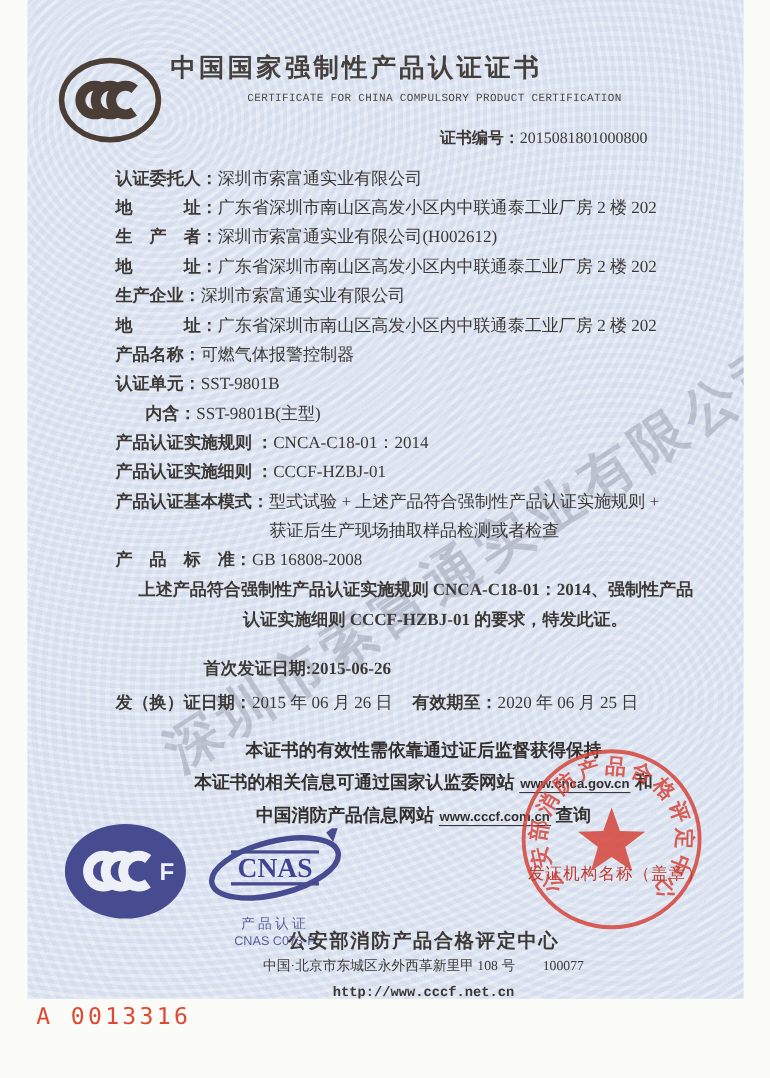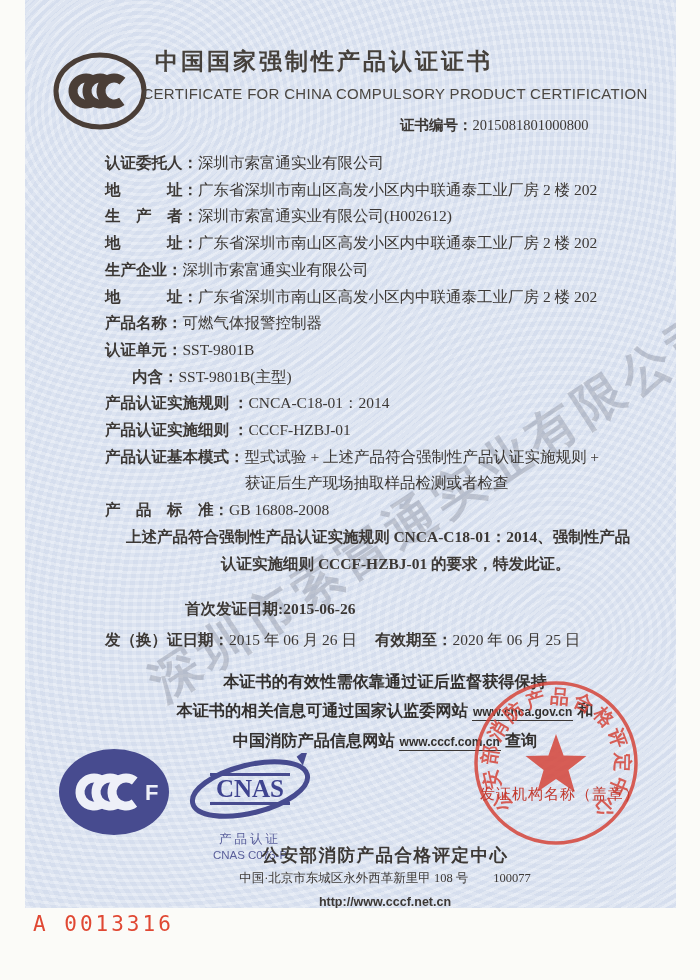--- a/index.html
+++ b/index.html
@@ -23,22 +23,22 @@
     transform:rotate(-33deg);transform-origin:0 50%;
   }
   
   .ccc-logo{position:absolute;left:27px;top:50px;z-index:1;}
   .title{
     position:absolute;left:130px;top:46px;width:480px;z-index:1;
     font-size:23px;font-weight:bold;letter-spacing:3px;color:#45403b;
   }
   .subtitle{
     position:absolute;left:110px;top:85px;width:520px;z-index:1;text-align:center;
-    font-family:Liberation Sans, sans-serif;
-    font-size:15px;color:#4a4641;letter-spacing:.3px;
+    font-family:Liberation Mono, monospace;
+    font-size:10px;color:#4a4641;letter-spacing:.3px;
   }
   .certno{position:absolute;left:375px;top:116px;z-index:1;font-size:14.5px;color:#3c3835;}
   .certno .lbl{font-weight:bold;}
   
   .bodyblock{position:absolute;left:80px;top:150px;width:555px;z-index:1;color:#3c3835;}
   .line{font-size:15.5px;line-height:26.7px;white-space:nowrap;}
   .line .lbl{font-weight:bold;}
   .ind-inner{padding-left:27px;}
   .ind-cont{padding-left:140px;}
   .ind-stmt{padding-left:95px;}
@@ -58,21 +58,21 @@
   
   .seal{position:absolute;left:446px;top:678px;z-index:2;opacity:.85;}
   .seal-caption{
     position:absolute;left:430px;top:785px;width:210px;z-index:3;text-align:center;
     font-size:15px;letter-spacing:1px;color:#c2392e;
   }
   
   .footer{position:absolute;left:80px;top:843px;width:560px;z-index:1;text-align:center;color:#3c3835;}
   .footer .org{font-size:17.5px;font-weight:bold;letter-spacing:1.5px;}
   .footer .addr{font-size:12.5px;margin-top:3px;}
-  .footer .furl{font-size:12.5px;font-weight:bold;margin-top:8px;font-family:Liberation Sans, sans-serif;}
+  .footer .furl{font-size:12.5px;font-weight:bold;margin-top:8px;font-family:Liberation Mono, monospace;}
   
   .serial{
     position:absolute;left:33px;top:912px;z-index:1;
     font-family:"DejaVu Sans Mono","Liberation Mono",monospace;
     font-size:21px;letter-spacing:3px;color:#e04833;
   }
 </style>
 </head>
 <body>
 

